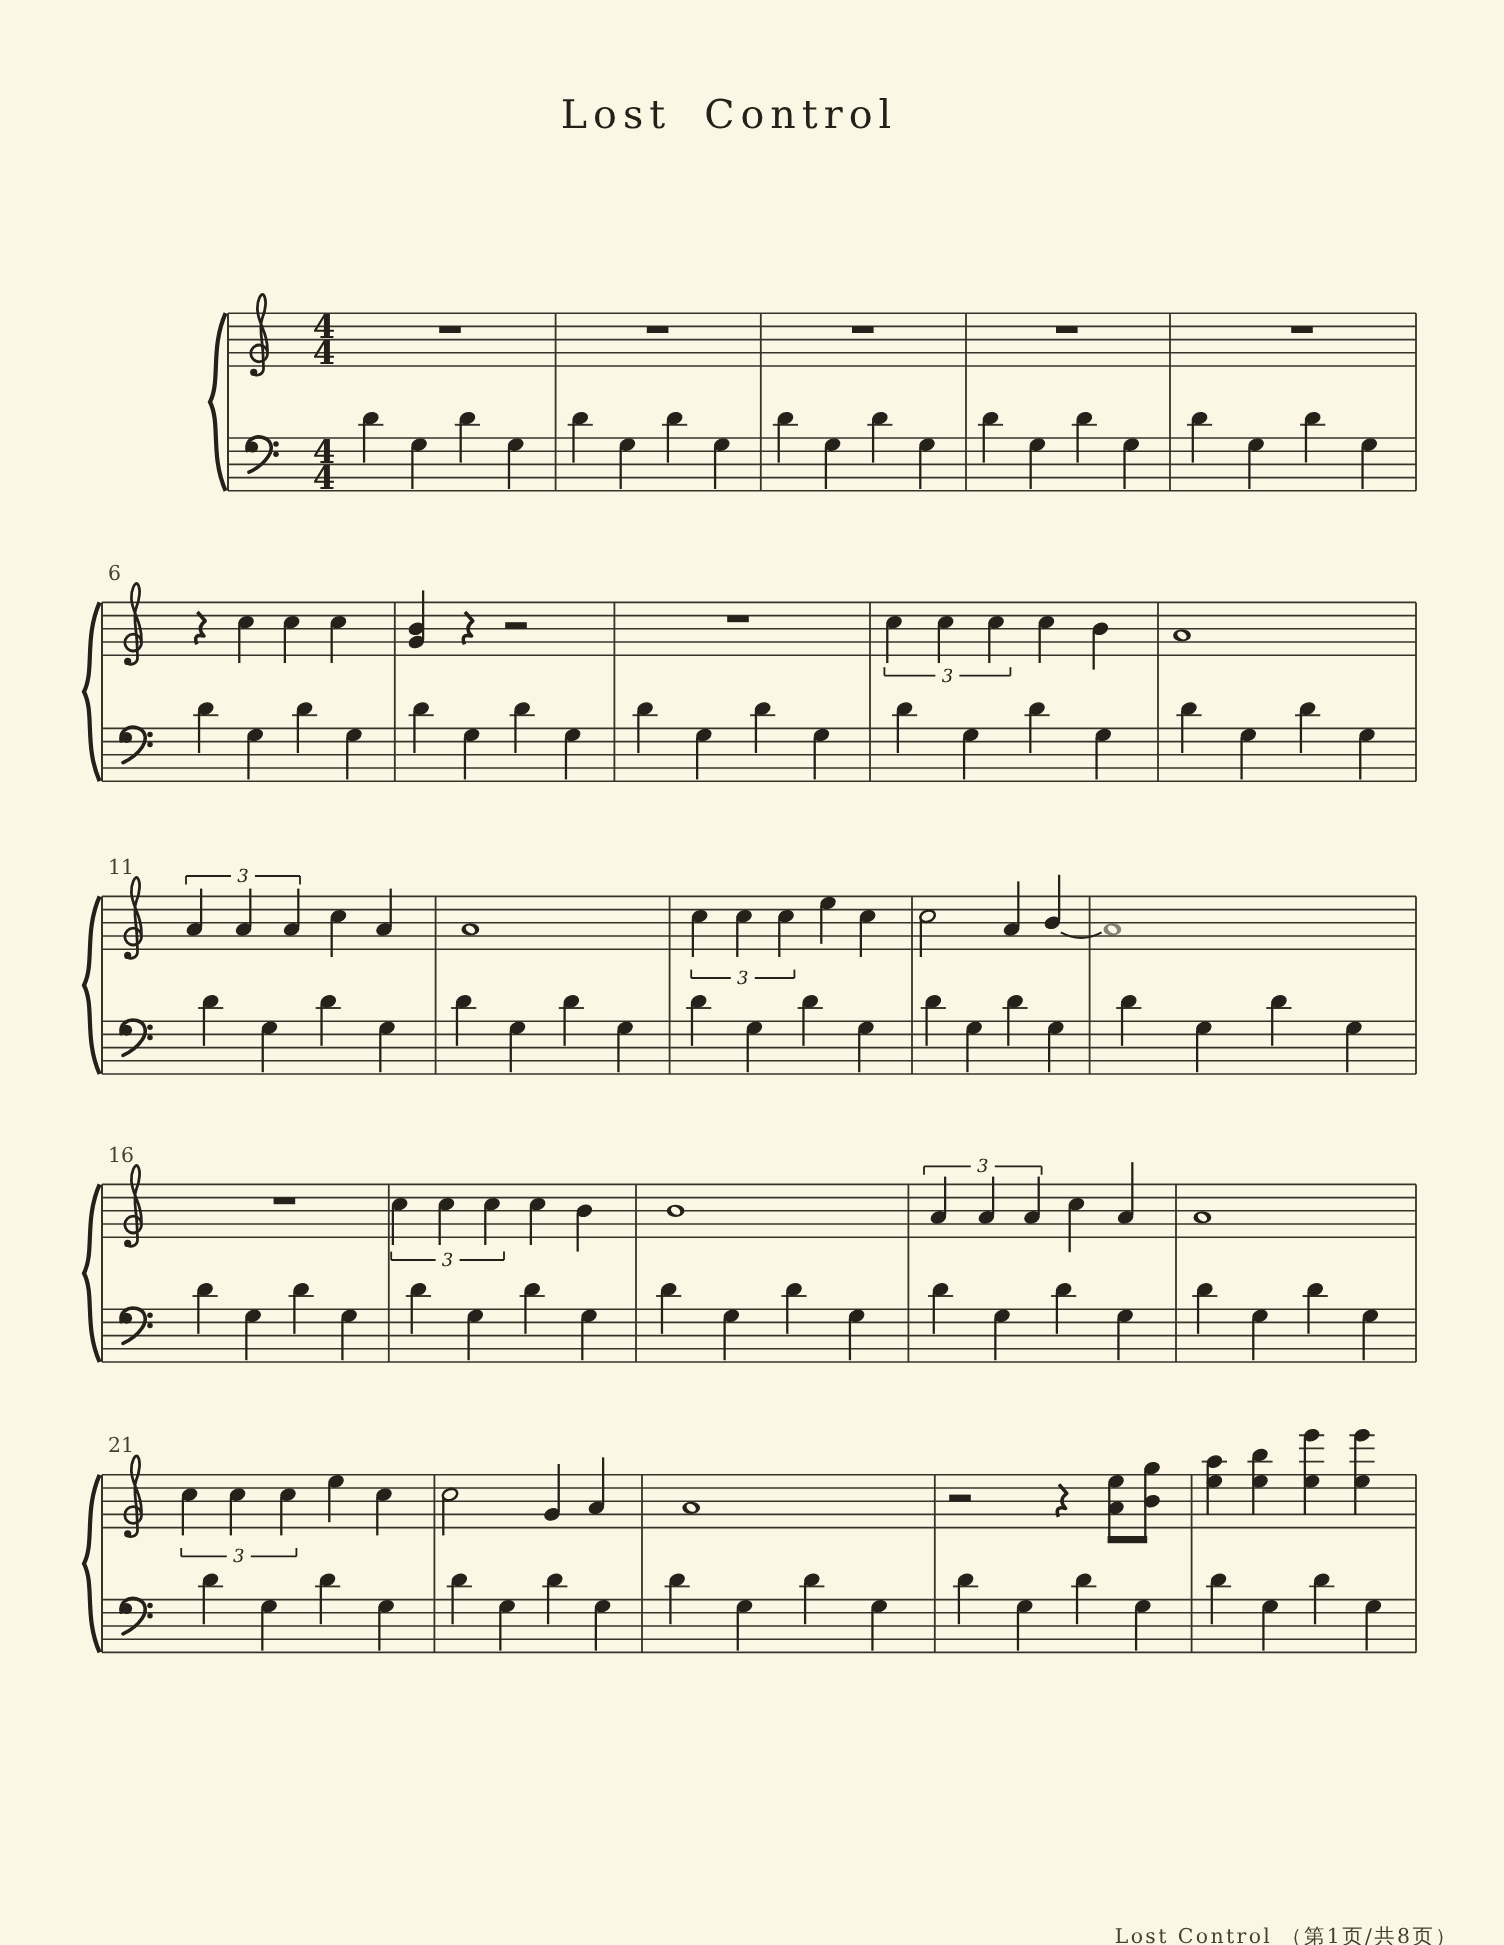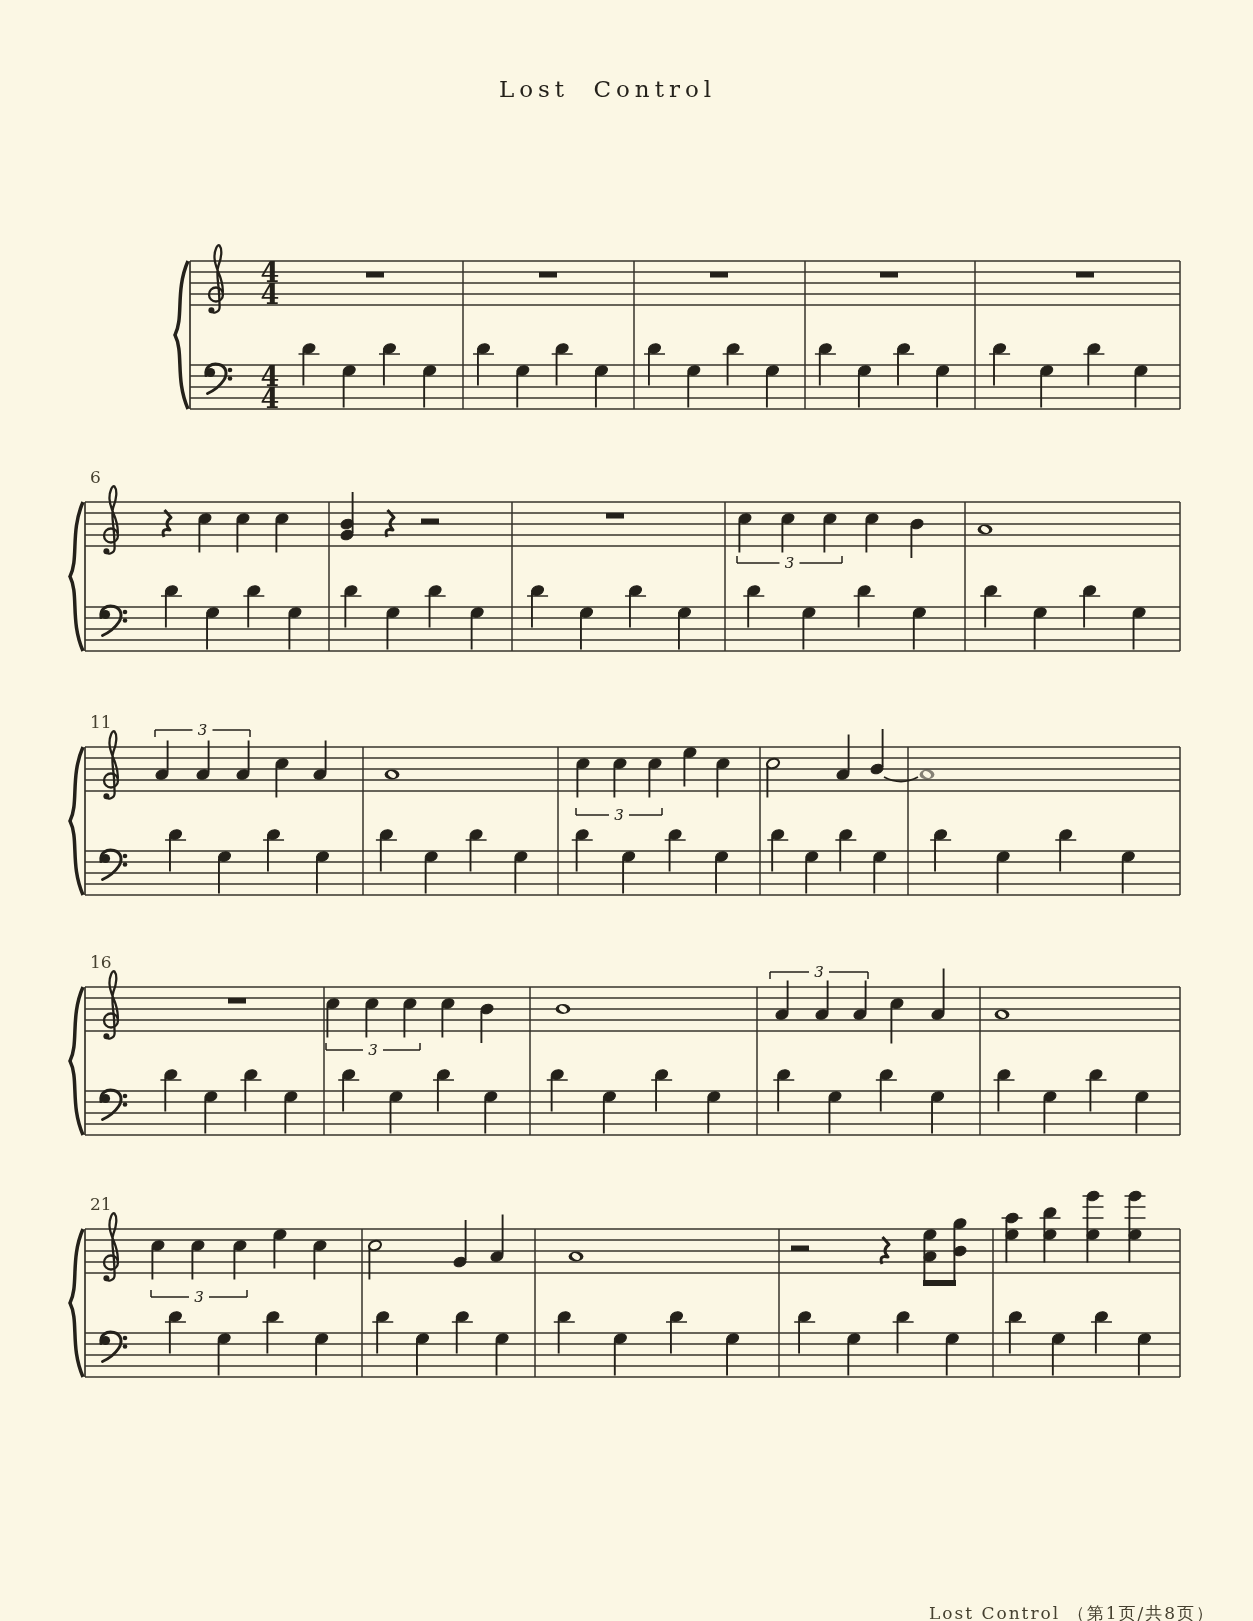--- a/index.html
+++ b/index.html
@@ -3,21 +3,21 @@
 <meta charset="utf-8">
 <style>
   html,body{margin:0;padding:0;}
   body{
     width:1253px;height:1621px;position:relative;
     font-family:"DejaVu Serif","Liberation Serif",serif;
     overflow:hidden;
   }
   .title{
     position:absolute;top:76px;left:0;width:1215px;
-    text-align:center;font-size:23px;letter-spacing:5px;word-spacing:12px;
+    text-align:center;font-size:33px;letter-spacing:5px;word-spacing:12px;
     font-weight:normal;margin:0;
   }
   .footer{
     position:absolute;top:1602px;right:38px;
     font-size:17px;letter-spacing:2px;
   }
   svg{position:absolute;left:0;top:0;}
 </style>
 </head>
 <body style="background: rgb(251, 247, 228);">

